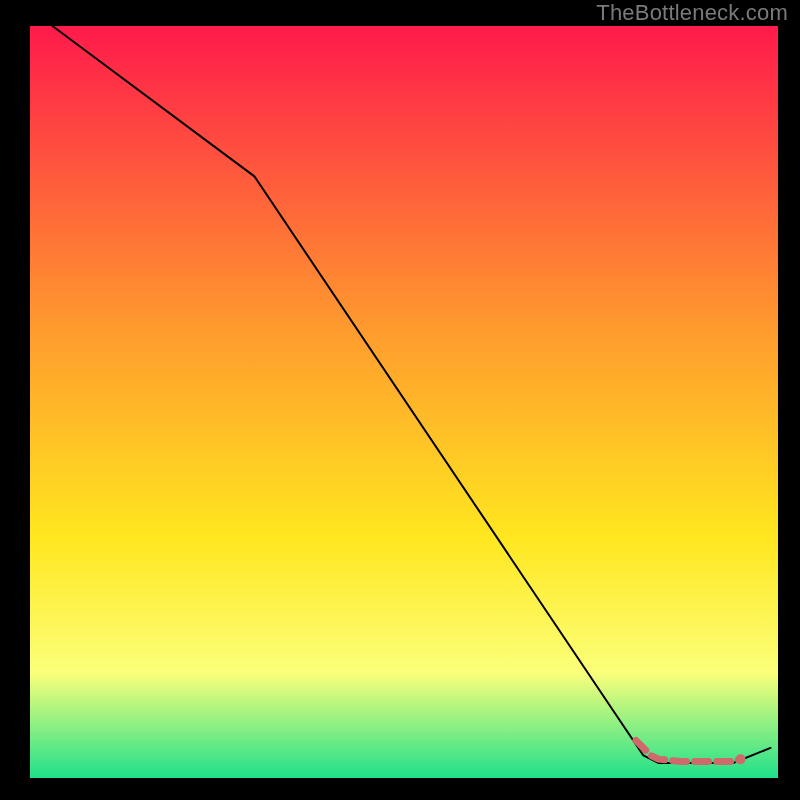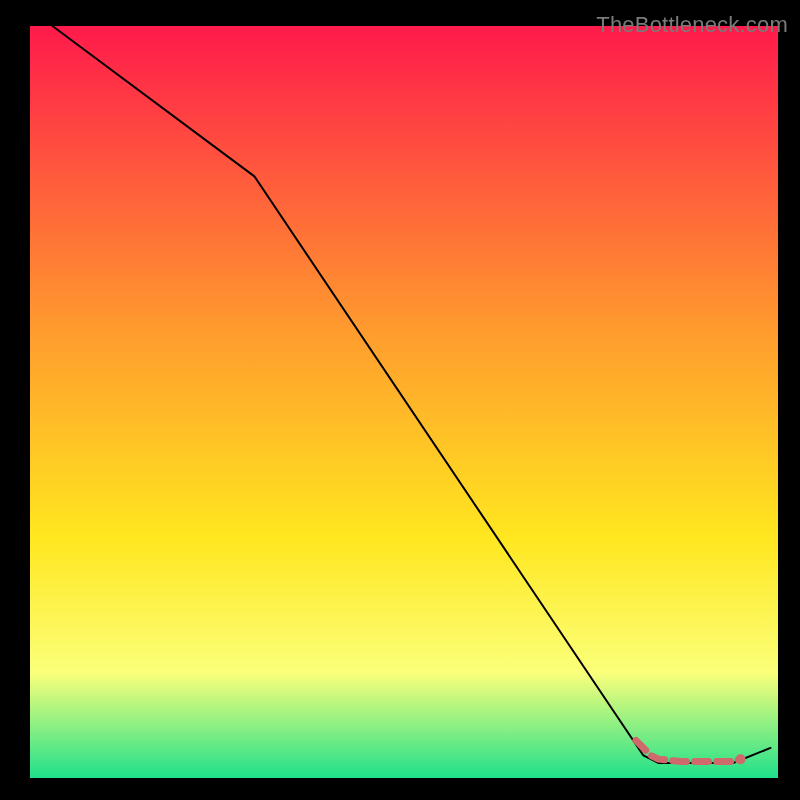--- a/index.html
+++ b/index.html
@@ -13,21 +13,21 @@
   .stage {
     position: relative;
     width: 800px;
     height: 800px;
   }
   svg {
     display: block;
   }
   .watermark {
     position: absolute;
-    top: 12px;
+    top: 0;
     right: 12px;
     font-family: Arial, Helvetica, sans-serif;
     font-size: 22px;
     color: #7a7a7a;
     letter-spacing: 0.2px;
     user-select: none;
   }
 </style>
 </head>
 <body>

